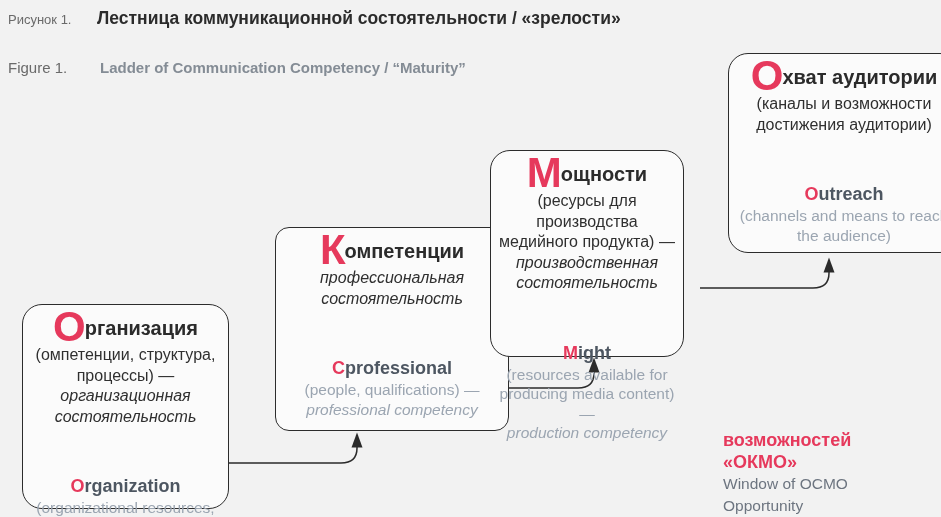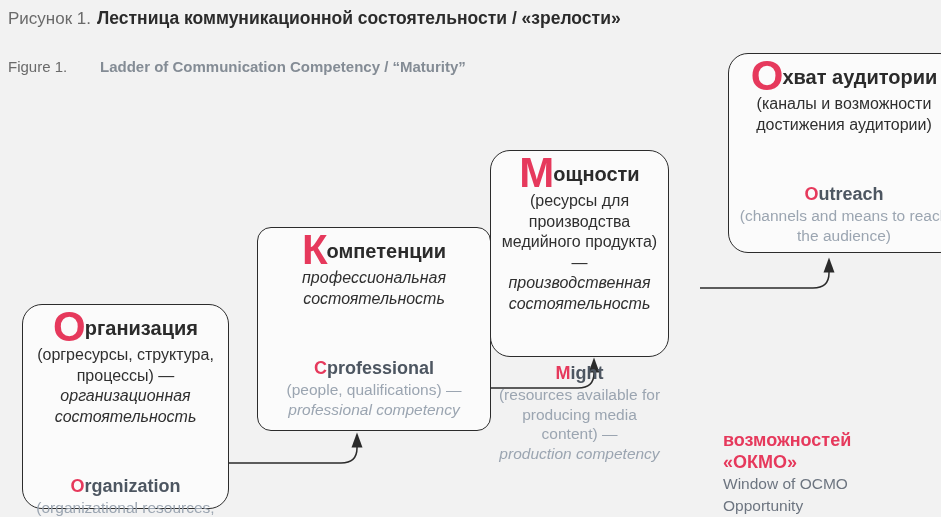--- a/index.html
+++ b/index.html
@@ -6,21 +6,21 @@
     --red:#e6395c; --dark:#2b2b2b; --slate:#4d5661; --muted:#9ba5b1;
     --label-gray:#6a6a6a; --en-title:#848c95; --bg:#f2f2f2; --box-fill:#fbfbfb;
   }
   *{box-sizing:border-box; margin:0; padding:0;}
   body{background:var(--bg); font-family:"Liberation Sans", sans-serif;}
   .canvas{position:relative; width:941px; height:517px; background:var(--bg); overflow:hidden;}
 
   
   .title-block{position:absolute; left:8px; top:6px;}
   .title-row{display:flex; align-items:baseline;}
-  .t-label{width:89px; flex:0 0 89px; font-size:17px; color:var(--label-gray); line-height:24px;}
+  .t-label{width:89px; flex:0 0 89px; font-size:13px; color:var(--label-gray); line-height:24px;}
   .t-label-en{font-size:15px; line-height:21px;margin-top:25px;}
   .t-ru{font-size:17.5px; font-weight:bold; color:var(--dark); line-height:24px;}
   .t-en{font-size:15px; font-weight:bold; color:var(--en-title); line-height:21px; padding-left:3px;}
 
   
   .box{position:absolute; background:var(--box-fill); border:1.4px solid #2c2c2c;
        border-radius:20px; text-align:center; padding-top:6px;}
   .heading{font-size:20px; font-weight:bold; color:var(--dark); line-height:34px; white-space:nowrap;}
   .cap{color:var(--red); font-size:42px; font-weight:bold; line-height:0; vertical-align:-6px; letter-spacing:-1px;}
   .ru-detail{font-size:16px; color:#2f2f2f; line-height:20.5px; padding:0 8px;}
@@ -66,36 +66,36 @@
       <polygon points="594,357.5 588.5,372.5 599.5,372.5"></polygon>
     </g>
     <g>
       <path d="M700,288 L813,288 Q829,288 829,273 L829,270"></path>
       <polygon points="829,257.5 823.5,272.5 834.5,272.5"></polygon>
     </g>
   </svg>
 
   <div class="box" style="left:22px; top:304px; width:207px; height:205px;">
     <div class="heading"><span class="cap">О</span><span>рганизация</span></div>
-    <div class="ru-detail">(оргресурсы, структура, процессы) —</div>
+    <div class="ru-detail">(омпетенции, структура, процессы) —</div>
     <div class="ru-detail ru-italic">организационная состоятельность</div>
     <div class="en-heading"><span class="en-cap">O</span><span>rganization</span></div>
     <div class="en-detail">(organizational resources, structure, processes) —</div>
     <div class="en-detail en-italic">organizational producing</div>
   </div>
 
-  <div class="box" style="left:257px; top:227px; width:234px; height:204px;border-radius:14px;">
+  <div class="box" style="left:275px; top:227px; width:234px; height:204px;border-radius:14px;">
     <div class="heading"><span class="cap">К</span><span>омпетенции</span></div>
     <div class="ru-detail ru-italic">профессиональная состоятельность</div>
     <div class="en-heading"><span class="en-cap">C</span><span>professional</span></div>
     <div class="en-detail">(people, qualifications) —</div>
     <div class="en-detail en-italic">professional competency</div>
   </div>
 
-  <div class="box" style="left:490px; top:150px; width:179px; height:207px;">
+  <div class="box" style="left:490px; top:150px; width:194px; height:207px;">
     <div class="heading"><span class="cap">М</span><span>ощности</span></div>
     <div class="ru-detail">(ресурсы для производства медийного продукта) —</div>
     <div class="ru-detail ru-italic">производственная состоятельность</div>
     <div class="en-heading"><span class="en-cap">M</span><span>ight</span></div>
     <div class="en-detail">(resources available for producing media content) —</div>
     <div class="en-detail en-italic">production competency</div>
   </div>
 
   <div class="box" style="left:728px; top:53px; width:232px; height:200px;">
     <div class="heading"><span class="cap">О</span><span>хват аудитории</span></div>

